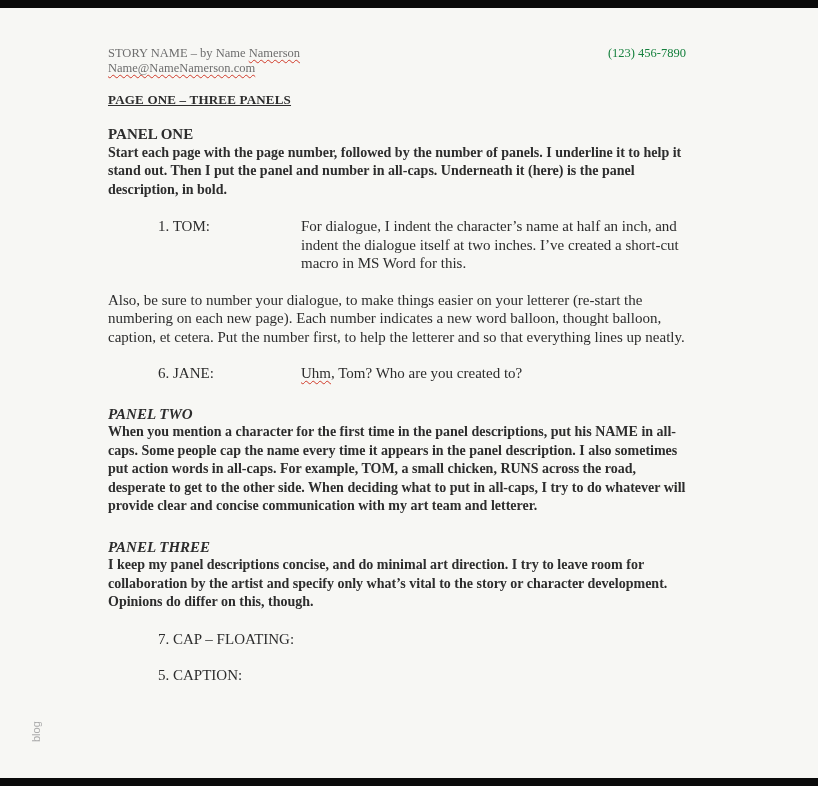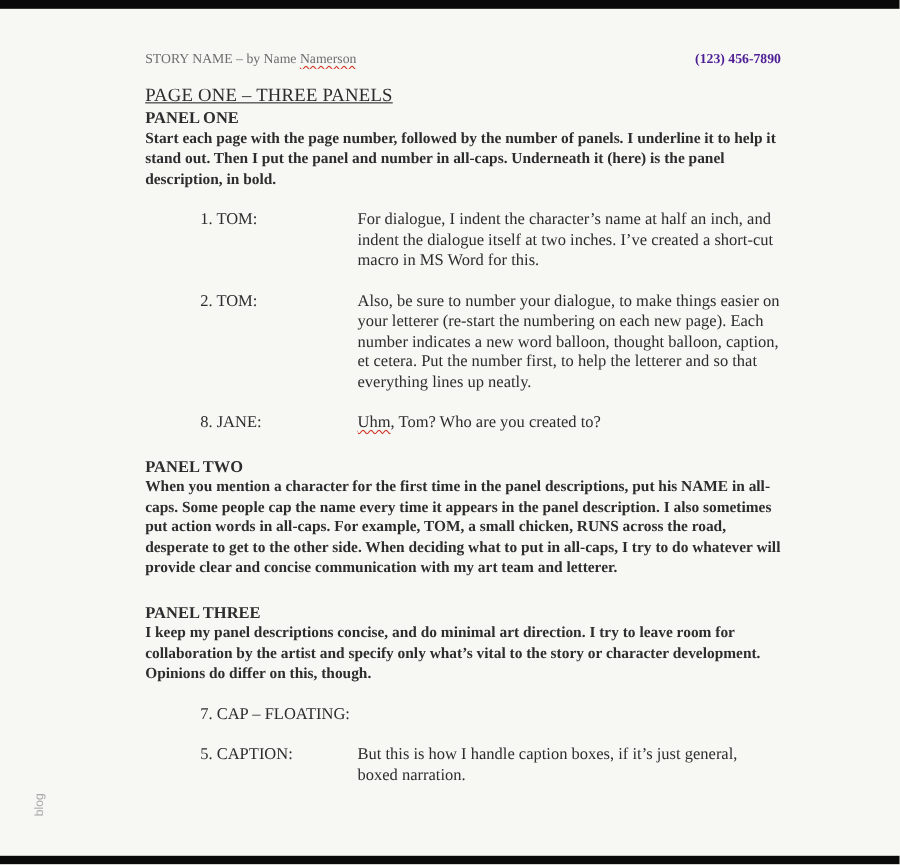--- a/index.html
+++ b/index.html
@@ -32,59 +32,59 @@
     top: 742px;
     font-family: "Liberation Sans", sans-serif;
     font-size: 11px;
     color: #aaaaaa;
     transform: rotate(-90deg);
     transform-origin: left top;
   }
 
   .content {
     position: absolute;
-    left: 132px;
+    left: 108px;
     top: 46px;
     width: 578px;
   }
 
   .doc-header {
     display: flex;
     justify-content: space-between;
     align-items: flex-start;
     color: #6e6e6e;
     font-size: 12.5px;
     line-height: 15px;
   }
   .doc-header .left-block { max-width: 380px; }
-  .phone { font-size: 12.5px; color: #4c1d95; font-weight: bold; }
+  .phone { font-size: 12.5px; color: #15803d; }
 
   .sp {
     text-decoration-line: underline;
     text-decoration-style: wavy;
     text-decoration-color: #d03a2a;
     text-decoration-thickness: 1px;
     text-underline-offset: 2px;
   }
 
   .title {
     margin-top: 16px;
-    font-size: 17px;
-    font-weight: normal;
+    font-size: 13px;
+    font-weight: bold;
     text-decoration: underline;
     letter-spacing: 0.2px;
   }
 
   .panel-heading {
-    margin-top: 2px;
+    margin-top: 17px;
     font-size: 15px;
     font-weight: bold;
     line-height: 18.5px;
   }
-  .panel-heading.spaced { margin-top: 22px; }
+  .panel-heading.spaced { margin-top: 22px; font-style: italic; }
 
   .panel-desc {
     font-size: 14px;
     font-weight: bold;
     line-height: 18.5px;
     width: 578px;
   }
 
   .dialogue-group { margin-top: 3px; }
   .d-entry {
@@ -110,56 +110,55 @@
 <div class="page">
   <div class="bar top"></div>
 
   <div class="watermark">blog</div>
 
   <div class="content">
 
     <div class="doc-header">
       <div class="left-block">
         <div><span>STORY NAME – by Name </span><span class="sp">Namerson</span></div>
+        <div class="sp">Name@NameNamerson.com</div>
       </div>
       <div class="phone">(123) 456-7890</div>
     </div>
 
     <div class="title">PAGE ONE – THREE PANELS</div>
 
     <div class="panel-heading">PANEL ONE</div>
     <div class="panel-desc">Start each page with the page number, followed by the number of panels. I underline it to help it stand out. Then I put the panel and number in all-caps. Underneath it (here) is the panel description, in bold.</div>
 
     <div class="dialogue-group">
       <div class="d-entry">
         <div class="d-label">1. TOM:</div>
         <div class="d-text">For dialogue, I indent the character’s name at half an inch, and indent the dialogue itself at two inches. I’ve created a short-cut macro in MS Word for this.</div>
       </div>
       <div class="d-entry">
-        <div class="d-label">2. TOM:</div>
         <div class="d-text">Also, be sure to number your dialogue, to make things easier on your letterer (re-start the numbering on each new page). Each number indicates a new word balloon, thought balloon, caption, et cetera. Put the number first, to help the letterer and so that everything lines up neatly.</div>
       </div>
       <div class="d-entry">
-        <div class="d-label">8. JANE:</div>
+        <div class="d-label">6. JANE:</div>
         <div class="d-text"><span class="sp">Uhm</span><span>, Tom? Who are you created to?</span></div>
       </div>
     </div>
 
     <div class="panel-heading spaced">PANEL TWO</div>
     <div class="panel-desc">When you mention a character for the first time in the panel descriptions, put his NAME in all-caps. Some people cap the name every time it appears in the panel description. I also sometimes put action words in all-caps. For example, TOM, a small chicken, RUNS across the road, desperate to get to the other side. When deciding what to put in all-caps, I try to do whatever will provide clear and concise communication with my art team and letterer.</div>
 
     <div class="panel-heading spaced">PANEL THREE</div>
     <div class="panel-desc">I keep my panel descriptions concise, and do minimal art direction. I try to leave room for collaboration by the artist and specify only what’s vital to the story or character development. Opinions do differ on this, though.</div>
 
     <div class="dialogue-group">
       <div class="d-entry">
         <div class="d-label">7. CAP – FLOATING:</div>
       </div>
       <div class="d-entry">
         <div class="d-label">5. CAPTION:</div>
-        <div class="d-text">But this is how I handle caption boxes, if it’s just general, boxed narration.</div>
       </div>
     </div>
 
   </div>
 
   <div class="bar bottom"></div>
 </div>
 
 </body></html>

